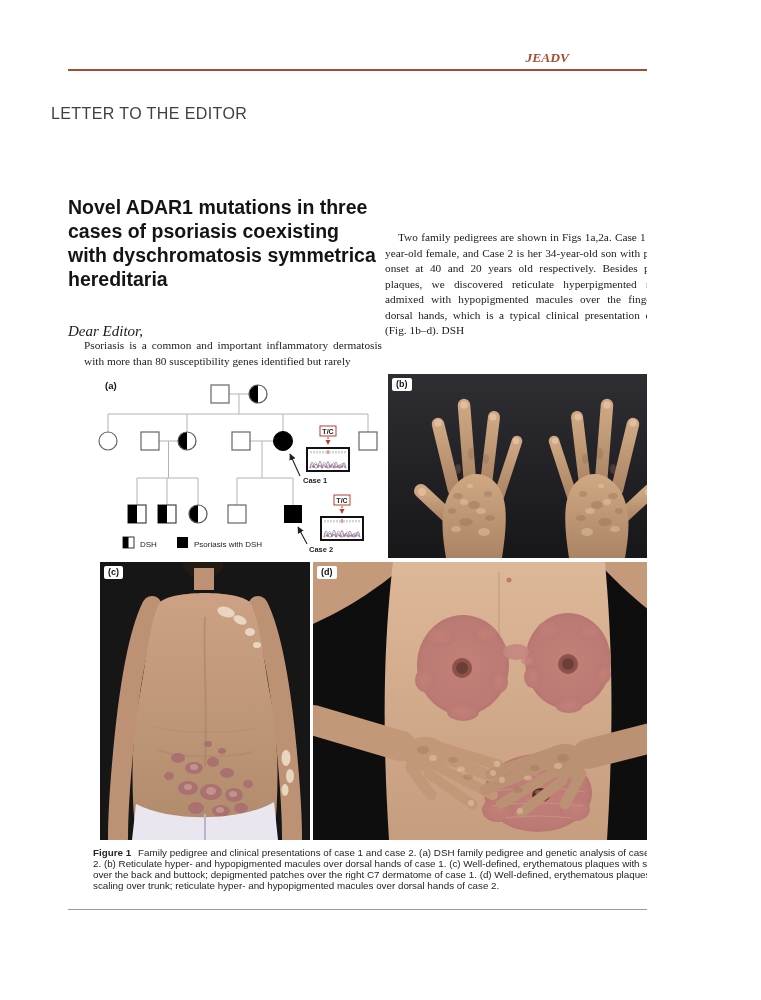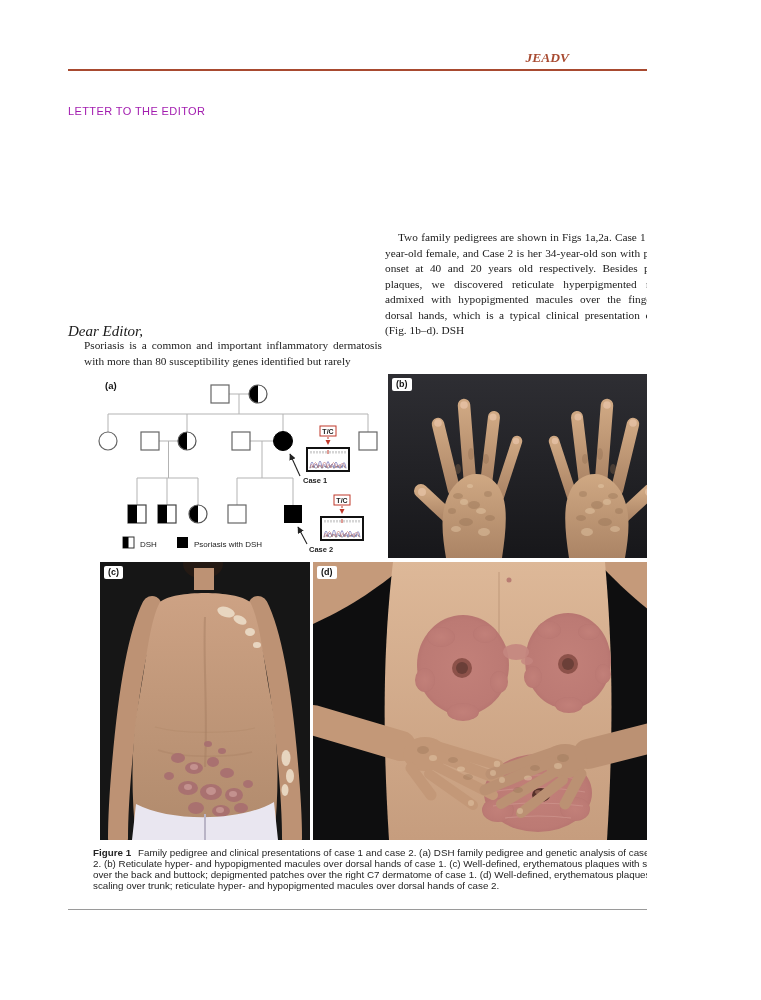--- a/index.html
+++ b/index.html
@@ -14,22 +14,22 @@
   .cm-icon{width:11px;height:11px;border-radius:50%;background:#f5a623;position:relative;
            border:1px solid #28415e;box-sizing:border-box;}
   .cm-icon::after{content:"";position:absolute;left:3px;top:1px;width:4px;height:7px;
            background:#d0021b;clip-path:polygon(0 0,100% 0,100% 100%,50% 70%,0 100%);}
 
   
   .jeadv-head{position:absolute;top:50px;right:78px;font-style:italic;font-weight:bold;
               font-size:13.5px;color:#a84a30;}
   .head-rule{position:absolute;top:69px;left:68px;width:615px;height:2px;background:#a84a30;}
 
-  .section-label{position:absolute;top:105px;left:68px;font-family:"Liberation Sans",sans-serif;
-                 font-size:11px;letter-spacing:.4px;color:#a21caf;}
+  .section-label{position:absolute;top:105px;left:51px;font-family:"Liberation Sans",sans-serif;
+                 font-size:16px;letter-spacing:.4px;color:#404040;}
 
   .title{position:absolute;top:195px;left:68px;width:314px;font-family:"Liberation Sans",sans-serif;
          font-weight:bold;font-size:19.5px;line-height:24px;color:#141414;}
 
   .salutation{position:absolute;top:323px;left:68px;font-style:italic;font-size:15px;font-family:Liberation Serif, serif;}
   .col-left-p{position:absolute;top:322px;left:68px;width:298px;font-size:11.3px;
               line-height:15.5px;text-align:justify;}
   .col-right{position:absolute;top:196px;left:385px;width:298px;font-size:11.3px;
              line-height:15.5px;text-align:justify;}
   .col-right p{margin:0;}
@@ -65,20 +65,21 @@
   <div class="badge">
     <span class="cm-icon"></span>
     <span>Check for updates</span>
   </div>
 
   <div class="jeadv-head">JEADV</div>
   <div class="head-rule"></div>
 
   <div class="section-label">LETTER TO THE EDITOR</div>
 
+  <h1 class="title" style="margin:0;">Novel ADAR1 mutations in three cases of psoriasis coexisting with dyschromatosis symmetrica hereditaria</h1>
 
   <div class="salutation">Dear Editor,</div>
   <p class="col-left-p" style="margin:16px;">Psoriasis is a common and important inflammatory dermatosis with more than 80 susceptibility genes identified but rarely</p>
 
   <div class="col-right">
     <p class="indent">Two family pedigrees are shown in Figs 1a,2a. Case 1 is a 62-year-old female, and Case 2 is her 34-year-old son with psoriasis onset at 40 and 20 years old respectively. Besides psoriatic plaques, we discovered reticulate hyperpigmented macules admixed with hypopigmented macules over the fingers and dorsal hands, which is a typical clinical presentation of DSH (Fig. 1b–d). DSH</p>
   </div>
 
   <div class="panel panel-a">
     <svg width="288" height="187" viewBox="0 0 288 187">

